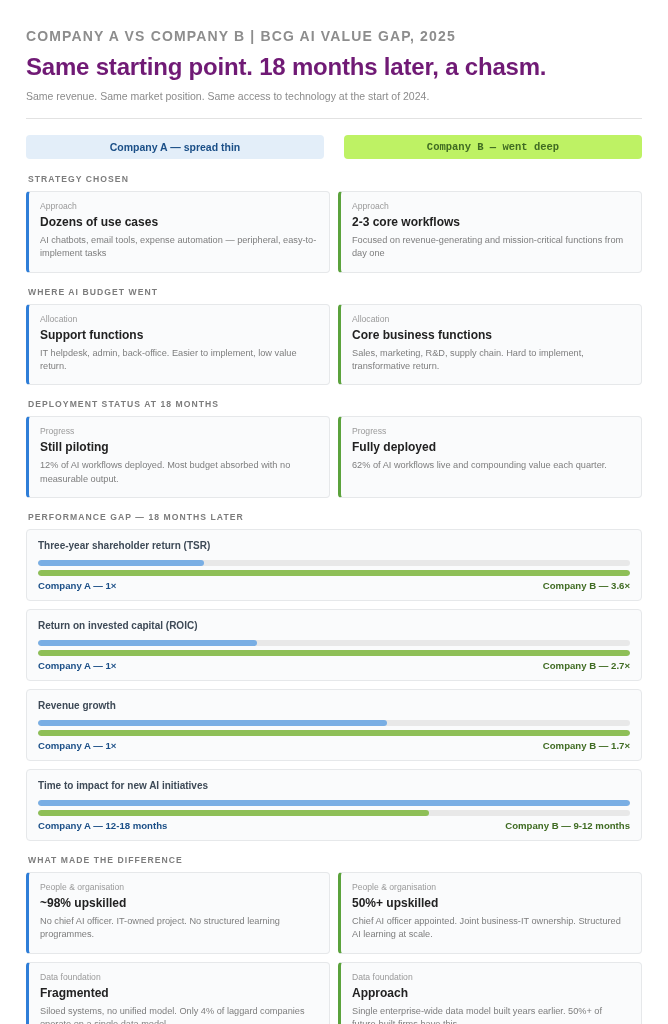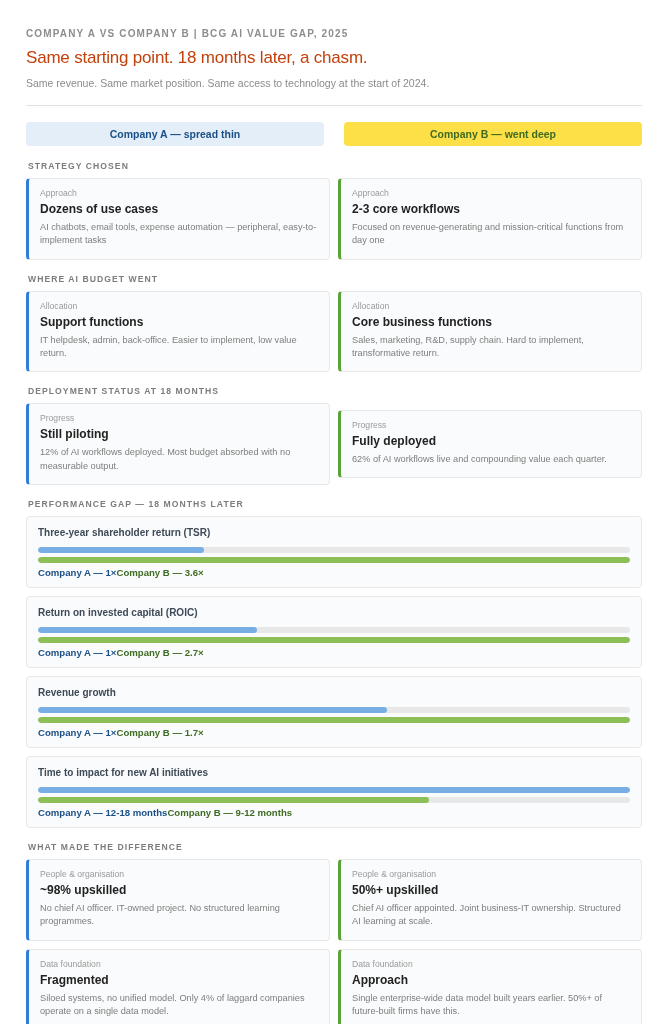--- a/index.html
+++ b/index.html
@@ -6,45 +6,45 @@
   body {
     width:668px; min-height:1024px;
     background:#ffffff;
     font-family:"Liberation Sans", sans-serif;
     color:#333;
     -webkit-font-smoothing:antialiased;
   }
   .page { padding:28px 26px 0 26px; box-sizing:border-box; width:668px; }
 
   .kicker {
-    font-size:10px; font-weight:bold; letter-spacing:1.15px;
+    font-size:14px; font-weight:bold; letter-spacing:1.15px;
     color:#8d8d8d; text-transform:uppercase; margin-bottom:9px;
   }
   .headline {
-    font-size:17px; font-weight:normal; color:#c2410c;
+    font-size:24px; font-weight:bold; color:#701a75;
     letter-spacing:-0.2px; margin:0 0 9px 0;
   }
   .dek { font-size:10.5px; color:#8b8b8b; margin:0 0 16px 0; }
   .rule { height:1px; background:#e2e2e2; margin:0 0 16px 0; }
 
   .cols { display:flex; gap:20px; margin-bottom:15px; }
   .pill {
     flex:1; text-align:center; padding:6px 0;
     font-size:10.5px; font-weight:bold; border-radius:4px;
   }
   .pill.a { background:#e3eef9; color:#1b4f87; }
-  .pill.b { background:#fde047; color:#3f6b22; }
+  .pill.b { background:#bef264; color:#3f6b22;font-family:Liberation Mono, monospace; }
 
   .sec-head {
     font-size:8.6px; font-weight:bold; letter-spacing:1.05px;
     color:#7c7c7c; text-transform:uppercase; margin:0 0 7px 2px;
   }
   .sec { margin-bottom:14px; }
 
-  .pair { display:flex; gap:8px;align-items:center; }
+  .pair { display:flex; gap:8px; }
   .card {
     flex:1; background:#fafbfc; border:1px solid #e6e8ea;
     border-radius:4px; border-left-width:3px; border-left-style:solid;
     padding:9px 11px 11px 11px; box-sizing:border-box;
   }
   .card.a { border-left-color:#2f7ed8; }
   .card.b { border-left-color:#5ba23c; }
   .card .eyebrow { font-size:8.6px; color:#9a9a9a; margin-bottom:4px; }
   .card .title { font-size:12px; font-weight:bold; color:#222; margin-bottom:5px; }
   .card .body { font-size:9.2px; color:#7d7d7d; line-height:1.45; }
@@ -53,21 +53,21 @@
   .metric {
     background:#fafbfc; border:1px solid #e6e8ea; border-radius:4px;
     padding:10px 11px 9px 11px; margin-bottom:8px; box-sizing:border-box;
   }
   .metric-label { font-size:10px; font-weight:bold; color:#3e4a57; margin-bottom:9px; }
   .track { height:6px; background:#e8e8e8; border-radius:3px; overflow:hidden; margin-bottom:4px; }
   .track:last-of-type { margin-bottom:8px; }
   .fill { height:100%; border-radius:3px; }
   .fill.a { background:#79aee4; }
   .fill.b { background:#8ebf57; }
-  .metric-foot { display:flex; }
+  .metric-foot { display:flex; justify-content:space-between; }
   .metric-foot .la { font-size:9.6px; font-weight:bold; color:#1b4f87; }
   .metric-foot .lb { font-size:9.6px; font-weight:bold; color:#3f6b22; }
 </style>
 </head>
 <body>
 
 <div class="page">
 
   <div class="kicker">COMPANY A VS COMPANY B  |  BCG AI VALUE GAP, 2025</div>
   <h1 class="headline">Same starting point. 18 months later, a chasm.</h1>

